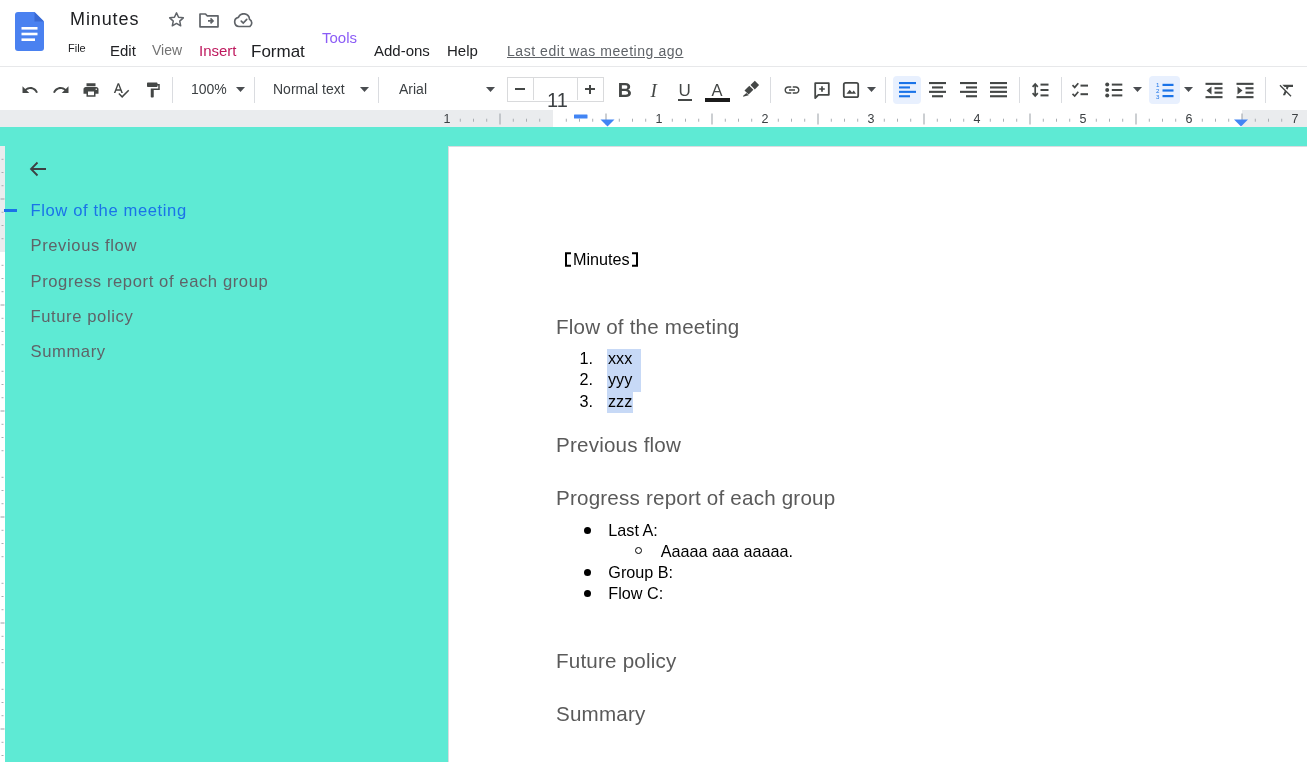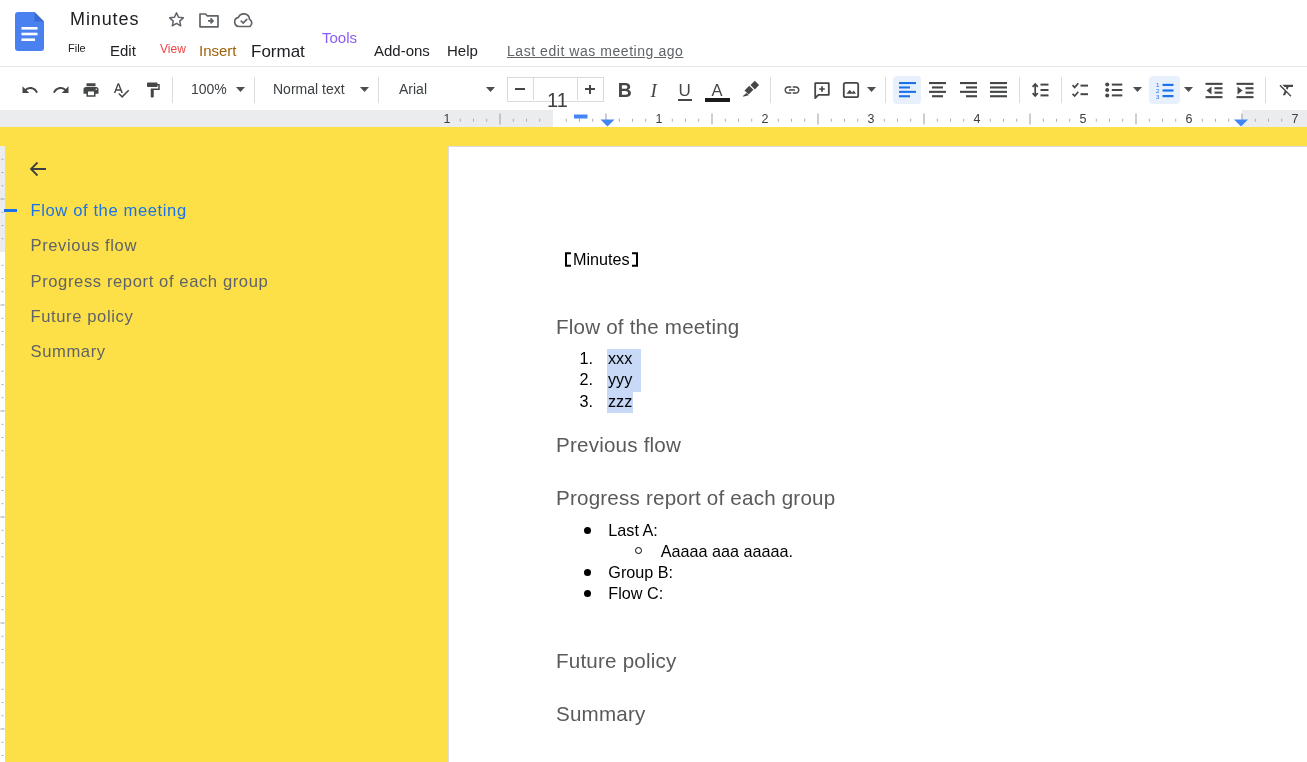--- a/index.html
+++ b/index.html
@@ -22,22 +22,22 @@
 <svg class="ab" style="left:199px;top:12.5px" width="20" height="15" viewBox="0 0 20 15" fill="none" stroke="#5f6368" stroke-width="1.7">
     <path d="M1 13.8 V1 h5.5 l1.6 1.8 H19 v11 Z" stroke-linejoin="round"></path>
     <path d="M9 7.9 h4.5 M11.5 5.4 l2.5 2.5 -2.5 2.5"></path>
   </svg>
 <svg class="ab" style="left:233px;top:13px" width="22" height="15" viewBox="0 0 24 16" fill="none" stroke="#5f6368" stroke-width="1.8">
     <path d="M6.5 14.5 a5 5 0 0 1 -.6 -9.9 A6.3 6.3 0 0 1 18 6.6 a4.6 4.6 0 0 1 .4 7.9 Z" stroke-linejoin="round"></path>
     <path d="M9 8.6 l2.2 2.2 3.8-4" stroke-linecap="round"></path>
   </svg>
 <div class="ab" style="left:68px;top:43px;font-size:11px;color:#202124">File</div>
 <div class="ab" style="left:110px;top:43px;font-size:15px;color:#202124">Edit</div>
-<div class="ab" style="left:160px;top:43px;font-size:12px;color:#ef4444">View</div>
-<div class="ab" style="left:199px;top:43px;font-size:15px;color:#a16207">Insert</div>
+<div class="ab" style="left:152px;top:43px;font-size:14px;color:#737373">View</div>
+<div class="ab" style="left:199px;top:43px;font-size:15px;color:#be185d">Insert</div>
 <div class="ab" style="left:251px;top:43px;font-size:17px;color:#202124">Format</div>
 <div class="ab" style="left:322px;top:30px;font-size:15px;color:#8b5cf6">Tools</div>
 <div class="ab" style="left:374px;top:43px;font-size:15px;color:#202124">Add-ons</div>
 <div class="ab" style="left:447px;top:43px;font-size:15px;color:#202124">Help</div>
 <div class="ab" style="left:507px;top:43.8px;font-size:14px;letter-spacing:0.55px;color:#5f6368;text-decoration:underline">Last edit was meeting ago</div>
 <svg class="ab" style="left:20.5px;top:81px" width="18" height="18" viewBox="0 0 18 18">
     <g transform="scale(0.75)" fill="#444746">
       <path d="M12.5 8c-2.65 0-5.05.99-6.9 2.6L2 7v9h9l-3.62-3.62C8.77 11.22 10.54 10.5 12.5 10.5c3.54 0 6.55 2.31 7.6 5.5l2.37-.78C21.08 11.03 17.15 8 12.5 8z"></path>
     </g>
   </svg>
@@ -260,21 +260,21 @@
     <rect x="1228.2" y="8.7" width="1" height="3" fill="#aaaeb3"></rect>
     <rect x="1241.5" y="3.5" width="1" height="11" fill="#9aa0a6"></rect>
     <rect x="1254.8" y="8.7" width="1" height="3" fill="#aaaeb3"></rect>
     <rect x="1268.0" y="8.7" width="1" height="3" fill="#aaaeb3"></rect>
     <rect x="1281.2" y="8.7" width="1" height="3" fill="#aaaeb3"></rect>
     <text x="1295.0" y="12.6" font-size="12.5" fill="#3c4043" text-anchor="middle" font-family="Liberation Sans">7</text>
     <rect x="574" y="4.5" width="13.5" height="4" rx="0.5" fill="#4285f4"></rect>
     <path d="M600.5 9.5 h14 l-7 7 Z" fill="#4285f4"></path>
     <path d="M1234 9.5 h14 l-7 7 Z" fill="#4285f4"></path>
   </svg>
-<div id="cv" class="ab" style="left:0;top:127px;width:1307px;height:635px;background:#fde047">
+<div id="cv" class="ab" style="left:0;top:127px;width:1307px;height:635px;background:#5eead4">
 <div class="ab" style="left:448px;top:19px;width:859px;height:616px;background:#fff;border-left:1px solid #dadce0;border-top:1px solid #dadce0"></div>
 <svg class="ab" style="left:0;top:0" width="6" height="635" viewBox="0 0 6 635">
       <rect x="0" y="19" width="5" height="106" fill="#eaecee"></rect>
       <rect x="0" y="125" width="5" height="510" fill="#fff"></rect>
       <rect x="1.5" y="31.8" width="2" height="1" fill="#aaaeb3"></rect>
       <rect x="1.5" y="45.0" width="2" height="1" fill="#aaaeb3"></rect>
       <rect x="1.5" y="58.2" width="2" height="1" fill="#aaaeb3"></rect>
       <rect x="0.5" y="71.5" width="4" height="1" fill="#9aa0a6"></rect>
       <rect x="1.5" y="84.8" width="2" height="1" fill="#aaaeb3"></rect>
       <rect x="1.5" y="98.0" width="2" height="1" fill="#aaaeb3"></rect>

